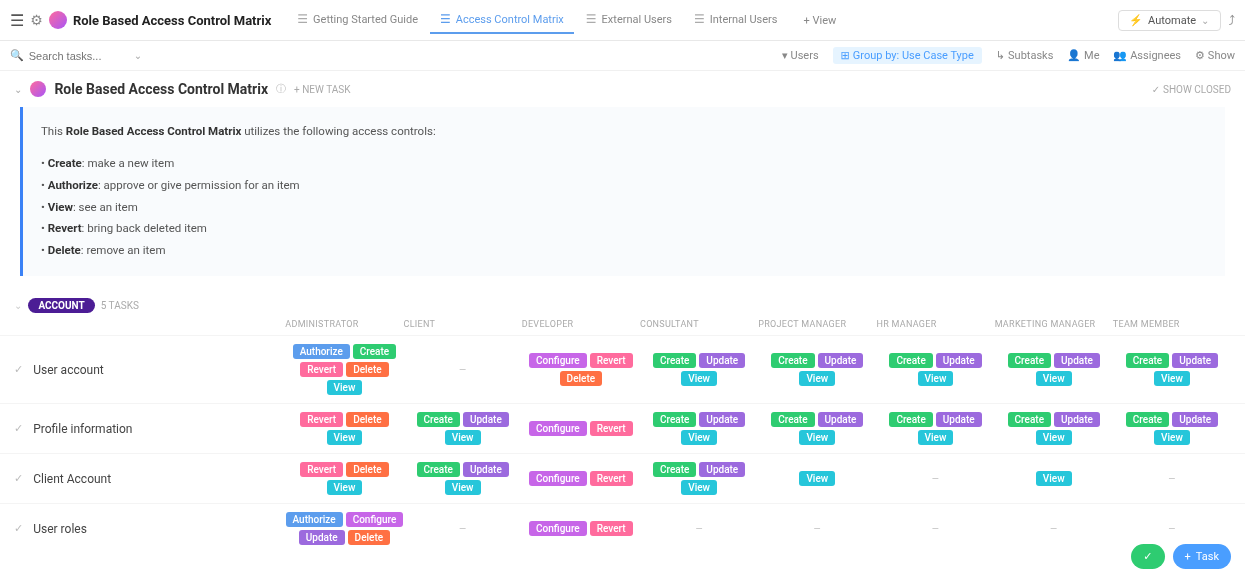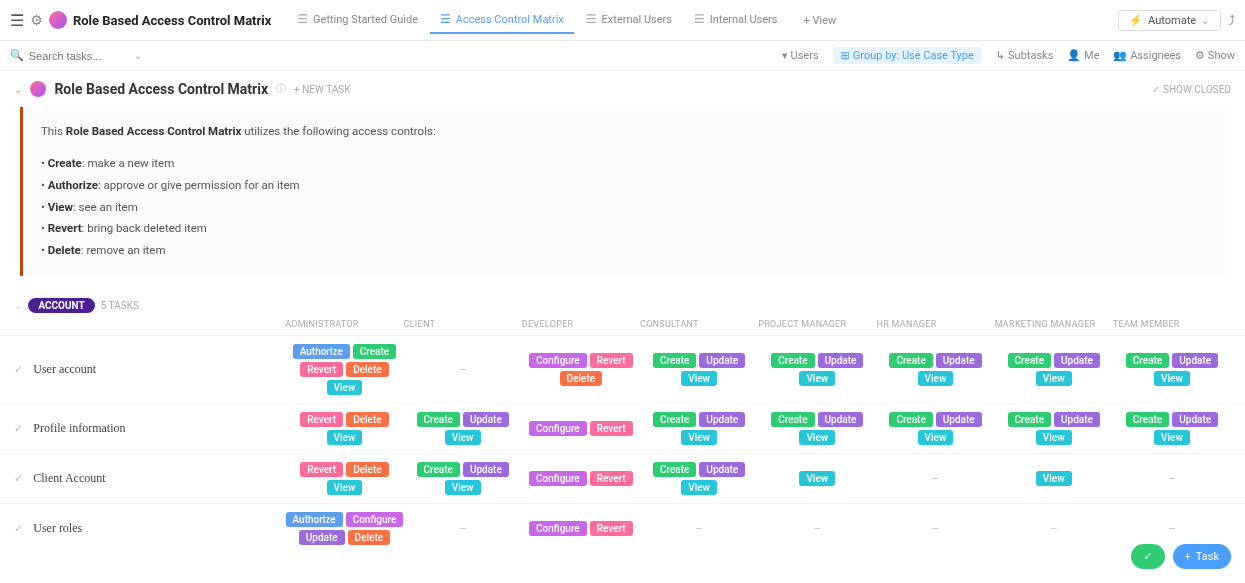--- a/index.html
+++ b/index.html
@@ -24,35 +24,35 @@
 .caret { color:#aaa; font-size:10px;}
 .toolbar-right { margin-left:auto; display:flex; gap:14px; align-items:center;}
 .tool-item { color:#888; cursor:pointer; display:flex; align-items:center; gap:3px;}
 .tool-item.active { background:#e6f4ff; color:#4a9eff; padding:2px 8px; border-radius:3px;}
 .section-hdr { display:flex; align-items:center; gap:8px; padding:10px 14px 4px;}
 .sh-avatar { width:16px; height:16px; border-radius:50%; background:linear-gradient(135deg,#ff6b9d,#a855f7);}
 .sh-title { font-weight:700; font-size:14px; color:#333;}
 .sh-info { color:#bbb; font-size:10px;}
 .newtask-btn { font-size:10px; color:#aaa; cursor:pointer;}
 .showclosed { margin-left:auto; font-size:10px; color:#aaa; display:flex; align-items:center; gap:3px;}
-.desc-box { margin:6px 20px 18px; border-left:3px solid #c2410c; background:#f9fbfd; padding:14px 18px; font-size:11.5px; color:#555; line-height:1.9;}
+.desc-box { margin:6px 20px 18px; border-left:3px solid #3b82f6; background:#f9fbfd; padding:14px 18px; font-size:11.5px; color:#555; line-height:1.9;}
 .desc-box .intro { margin-bottom:10px;}
 .desc-box b { color:#333; font-weight:700;}
 .group-row { display:flex; align-items:center; padding:4px 14px; gap:6px;}
 .collapse-caret { color:#ccc; font-size:10px; cursor:pointer;}
 .group-badge { display:inline-flex; align-items:center; gap:4px; padding:2px 10px; border-radius:10px; font-size:10px; font-weight:700; color:#fff; text-transform:uppercase; cursor:pointer;}
 .badge-account { background:#4c1d95;}
 .task-count { font-size:10px; color:#aaa; text-transform:uppercase;}
 .col-headers { display:flex; font-size:9px; color:#aaa; text-transform:uppercase; padding:2px 14px 6px; letter-spacing:.3px;}
 .col-task { width:280px;}
 .col-role { width:122px; }
 .task-row { display:flex; align-items:center; padding:8px 14px; border-top:1px solid #f4f4f4; min-height:38px;}
 .task-name-cell { width:280px; display:flex; align-items:center; gap:10px;}
 .check { color:#bbb; font-size:11px;}
-.task-name { font-size:12px; color:#444;font-family:Liberation Serif, serif;}
+.task-name { font-size:12px; color:#444;}
 .role-cell { width:122px; display:flex; flex-wrap:wrap; gap:3px; justify-content:center; align-content:center;}
 .dash { color:#ccc;}
 .perm { display:inline-block; padding:2px 7px; border-radius:3px; font-size:10px; color:#fff; font-weight:500; cursor:pointer;}
 .p-authorize { background:#5c9ded;}
 .p-create { background:#2ecc71;}
 .p-revert { background:#ff6b9d;}
 .p-delete { background:#ff7043;}
 .p-view { background:#26c6da;}
 .p-update { background:#9c6ade;}
 .p-configure { background:#c766e8;}

